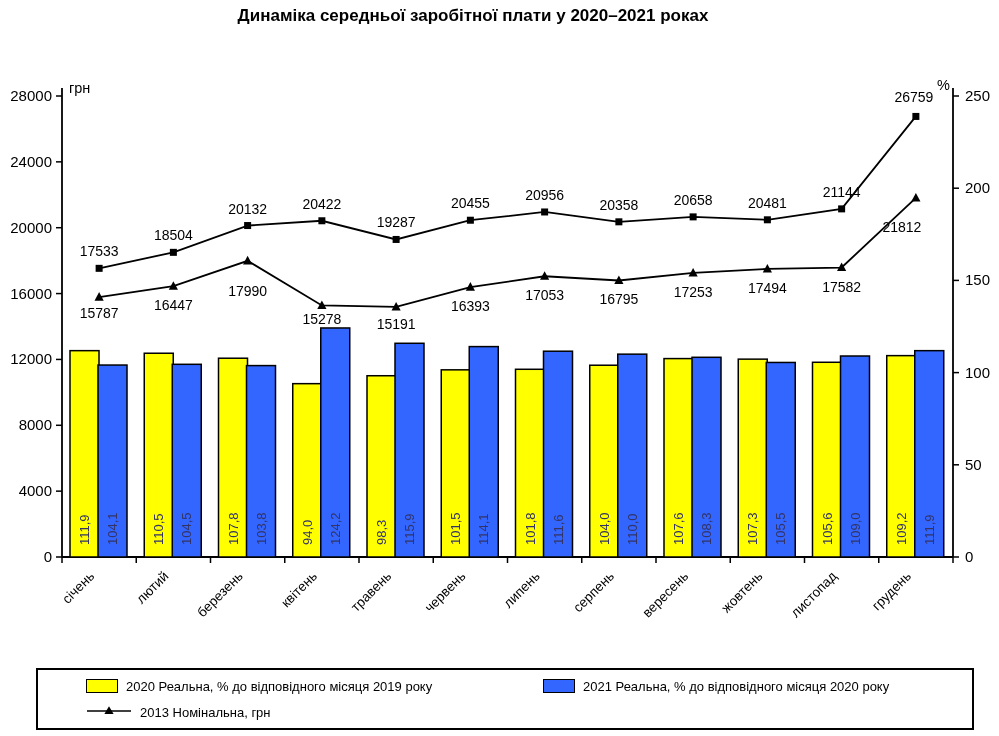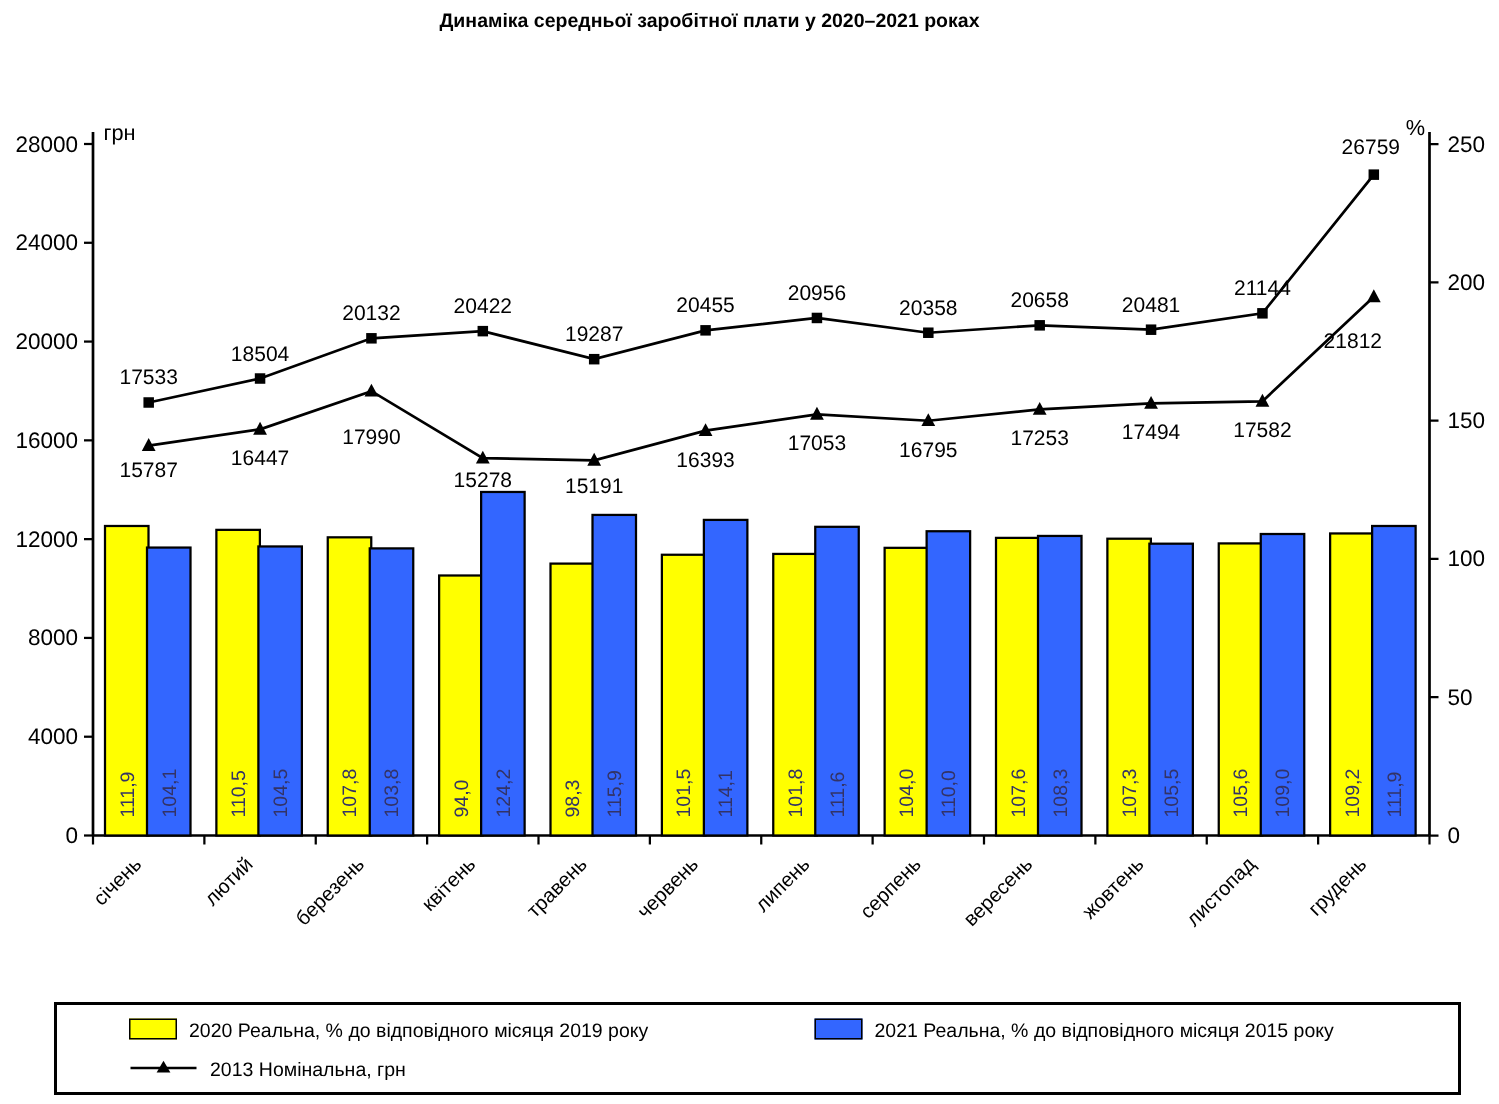--- a/index.html
+++ b/index.html
@@ -6,37 +6,37 @@
   body{
     position:relative;
     width:999px;height:736px;
     background:#ffffff;
     font-family:"Liberation Sans", sans-serif;
     overflow:hidden;
   }
   .chart-title{
     position:absolute;top:6px;left:0;width:946px;
     text-align:center;
-    font-size:13px;font-weight:bold;color:#000;
+    font-size:17px;font-weight:bold;color:#000;
     letter-spacing:0px;
   }
   #chart-svg{position:absolute;top:0;left:0;}
   .legend{
     position:absolute;left:36px;top:668px;
     width:924px;height:52px;
     border:2px solid #000;
     display:grid;
     grid-template-columns:457px 1fr;
     align-content:space-around;
     padding:3px 2px 3px 8px;
     background:#fff;
     box-sizing:content-box;
   }
   .legend-item{
-    display:flex;align-items:center;gap:8px;
+    display:flex;gap:8px;
     font-size:13px;color:#000;white-space:nowrap;padding-left:40px;
   }
   .swatch-bar{
     display:inline-block;width:30px;height:12px;
     border:1.6px solid #000;flex:0 0 auto;
   }
   .swatch-line{flex:0 0 auto;display:inline-block;}
 </style>
 </head>
 <body>
@@ -202,21 +202,21 @@
     <text x="913.875" y="102.43217857142861" fill="#000" font-size="14" text-anchor="middle">26759</text>
   </svg>
 
 <div class="legend">
   <div class="legend-item">
     <span class="swatch-bar" style="background: rgb(255, 255, 0);"></span>
     <span>2020 Реальна, % до відповідного місяця 2019 року</span>
   </div>
   <div class="legend-item">
     <span class="swatch-bar" style="background: rgb(51, 102, 255);"></span>
-    <span>2021 Реальна, % до відповідного місяця 2015 року</span>
+    <span>2021 Реальна, % до відповідного місяця 2020 року</span>
   </div>
   <div class="legend-item">
     <svg class="swatch-line" width="46" height="12">
       <line x1="1" y1="6" x2="45" y2="6" stroke="#000" stroke-width="1.7"></line>
       <path d="M 23 1.2 L 27.6 9 L 18.4 9 Z" fill="#000"></path>
     </svg>
     <span>2013 Номінальна, грн</span>
   </div>
 </div>
 

